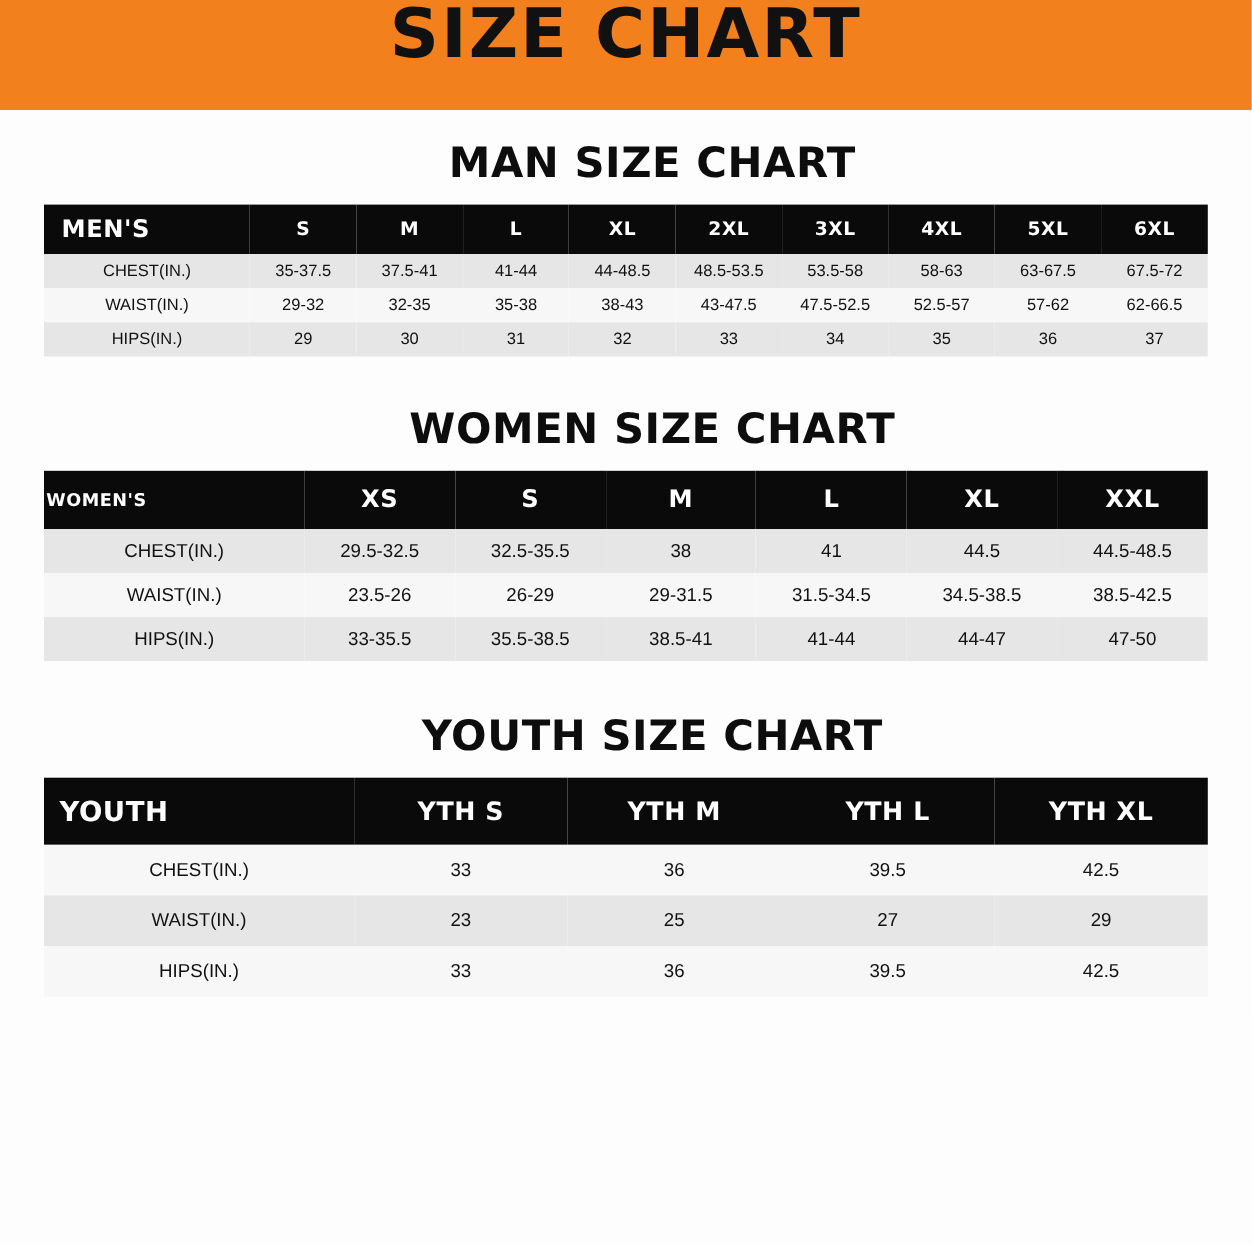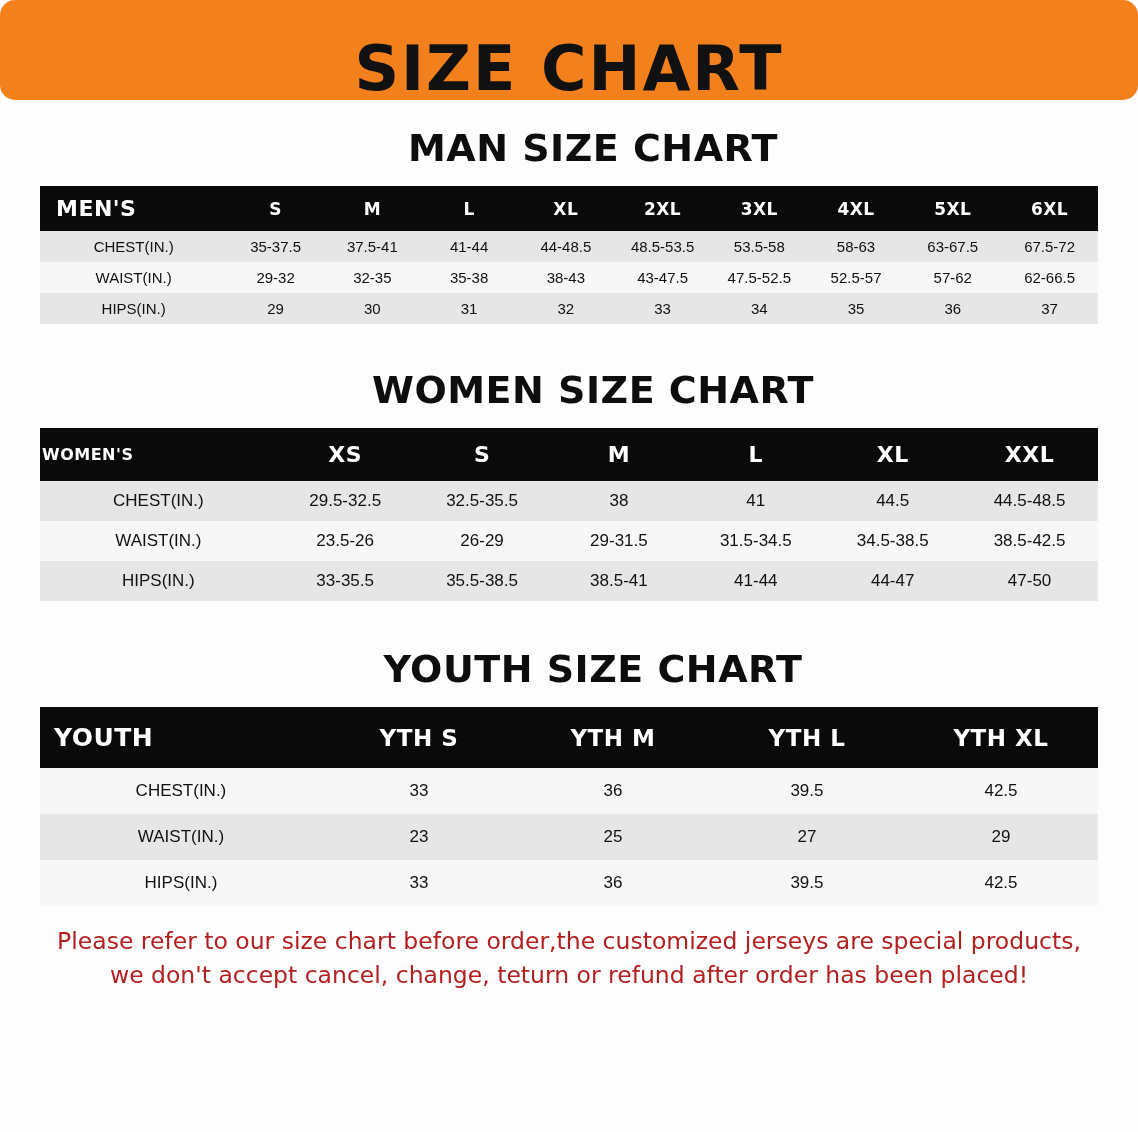--- a/index.html
+++ b/index.html
@@ -19,23 +19,22 @@
     height: 1132px;
     position: relative;
     background: #fdfdfd;
   }
 
   
   .banner {
     background: #f2811d;
     height: 100px;
     display: flex;
-    align-items: flex-end;
+    align-items: flex-start;
     justify-content: center;
-    border-radius: 15px;
   }
   .banner-title {
     font-family: "DejaVu Sans", sans-serif;
     font-weight: bold;
     font-size: 62px;
     letter-spacing: 2px;
     color: #111;
     line-height: 1;
   }
 
@@ -259,18 +258,14 @@
           <td class="rowhead">HIPS(IN.)</td>
           <td>33</td>
           <td>36</td>
           <td>39.5</td>
           <td>42.5</td>
         </tr>
       </tbody>
     </table>
   </div>
 
-  <div class="note">
-    <div>Please refer to our size chart before order,the customized jerseys are special products,</div>
-    <div>we don't accept cancel, change, teturn or refund after order has been placed!</div>
-  </div>
 
 </div>
 
 </body></html>

